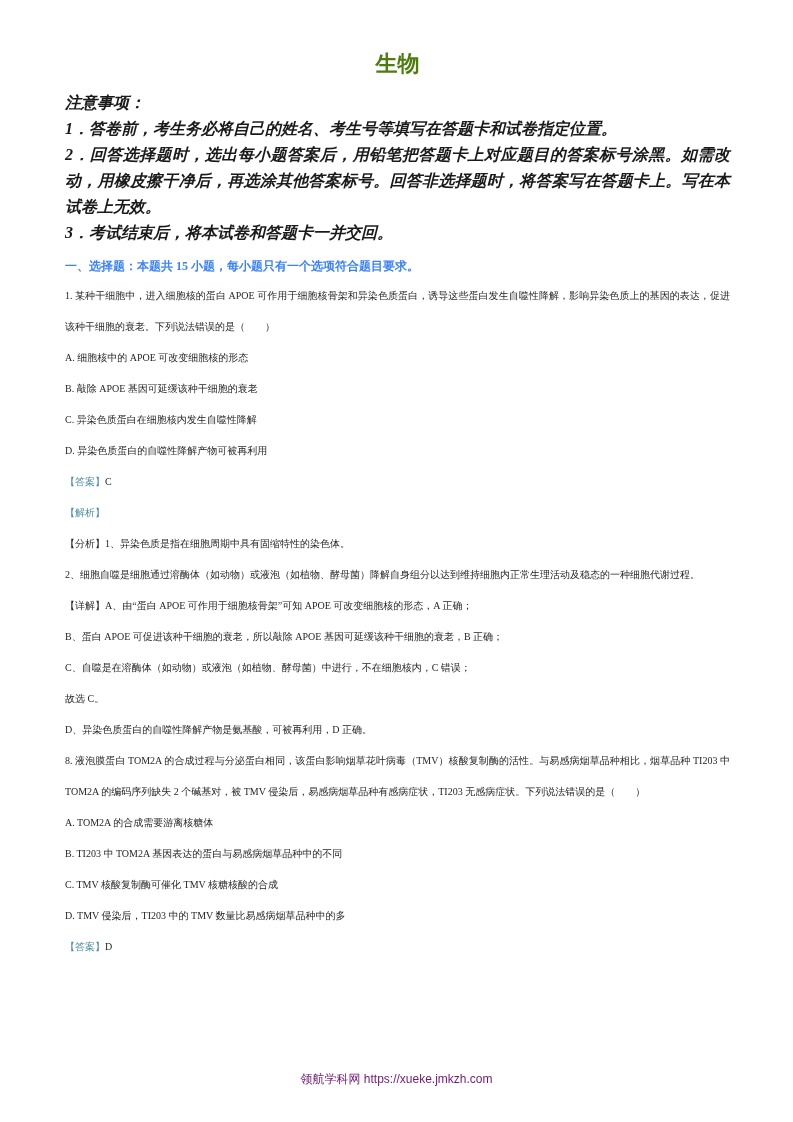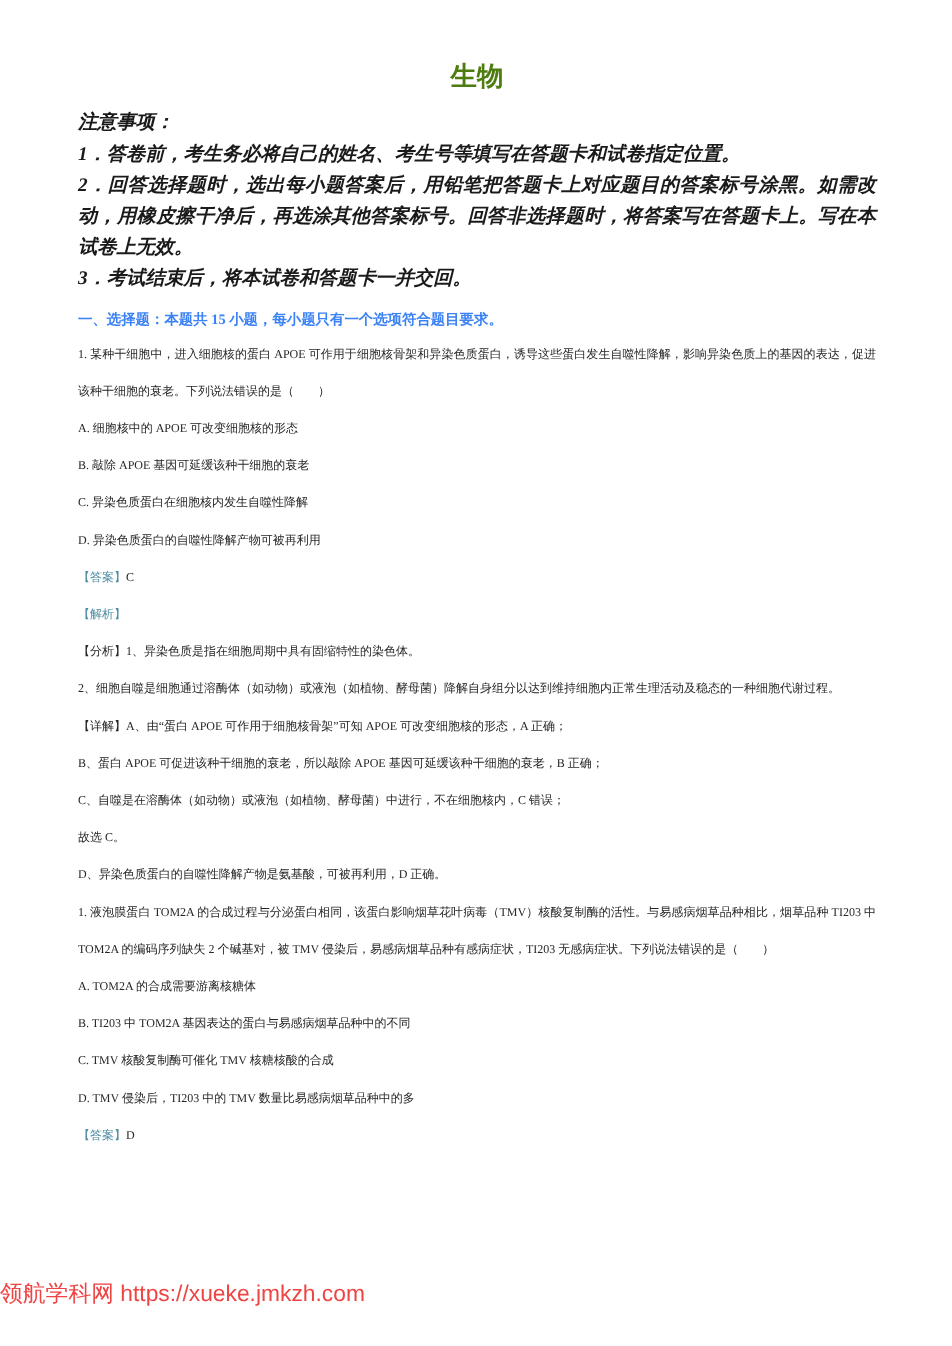--- a/index.html
+++ b/index.html
@@ -47,24 +47,25 @@
     text-align: justify;
     color: #262626;
   }
   .hl { color: #4d8ca3; }
   .answer-value { color: #262626; }
   .page-footer {
     position: absolute;
     left: 0;
     top: 1068px;
     width: 100%;
+    text-align: center;
     font-family: "Liberation Sans", "DejaVu Sans", sans-serif;
-    font-size: 19px;
+    font-size: 12px;
     line-height: 22px;
-    color: #ef4444;
+    color: #701a75;
   }
 </style>
 </head>
 <body>
 
 <div class="page">
   <div class="content">
 
     <h1 class="doc-title">生物</h1>
 
@@ -88,21 +89,21 @@
       <p class="para">【分析】1、异染色质是指在细胞周期中具有固缩特性的染色体。</p>
       <p class="para">2、细胞自噬是细胞通过溶酶体（如动物）或液泡（如植物、酵母菌）降解自身组分以达到维持细胞内正常生理活动及稳态的一种细胞代谢过程。</p>
       <p class="para">【详解】A、由“蛋白 APOE 可作用于细胞核骨架”可知 APOE 可改变细胞核的形态，A 正确；</p>
       <p class="para">B、蛋白 APOE 可促进该种干细胞的衰老，所以敲除 APOE 基因可延缓该种干细胞的衰老，B 正确；</p>
       <p class="para">C、自噬是在溶酶体（如动物）或液泡（如植物、酵母菌）中进行，不在细胞核内，C 错误；</p>
       <p class="para">故选 C。</p>
       <p class="para">D、异染色质蛋白的自噬性降解产物是氨基酸，可被再利用，D 正确。</p>
     </div>
 
     <div>
-      <p class="para">1. 液泡膜蛋白 TOM2A 的合成过程与分泌蛋白相同，该蛋白影响烟草花叶病毒（TMV）核酸复制酶的活性。与易感病烟草品种相比，烟草品种 TI203 中 TOM2A 的编码序列缺失 2 个碱基对，被 TMV 侵染后，易感病烟草品种有感病症状，TI203 无感病症状。下列说法错误的是（　　）</p>
+      <p class="para">8. 液泡膜蛋白 TOM2A 的合成过程与分泌蛋白相同，该蛋白影响烟草花叶病毒（TMV）核酸复制酶的活性。与易感病烟草品种相比，烟草品种 TI203 中 TOM2A 的编码序列缺失 2 个碱基对，被 TMV 侵染后，易感病烟草品种有感病症状，TI203 无感病症状。下列说法错误的是（　　）</p>
       <p class="para">A. TOM2A 的合成需要游离核糖体</p>
       <p class="para">B. TI203 中 TOM2A 基因表达的蛋白与易感病烟草品种中的不同</p>
       <p class="para">C. TMV 核酸复制酶可催化 TMV 核糖核酸的合成</p>
       <p class="para">D. TMV 侵染后，TI203 中的 TMV 数量比易感病烟草品种中的多</p>
       <p class="para"><span class="hl">【答案】</span><span class="answer-value">D</span></p>
     </div>
 
   </div>
 
   <div class="page-footer">领航学科网 https://xueke.jmkzh.com</div>

